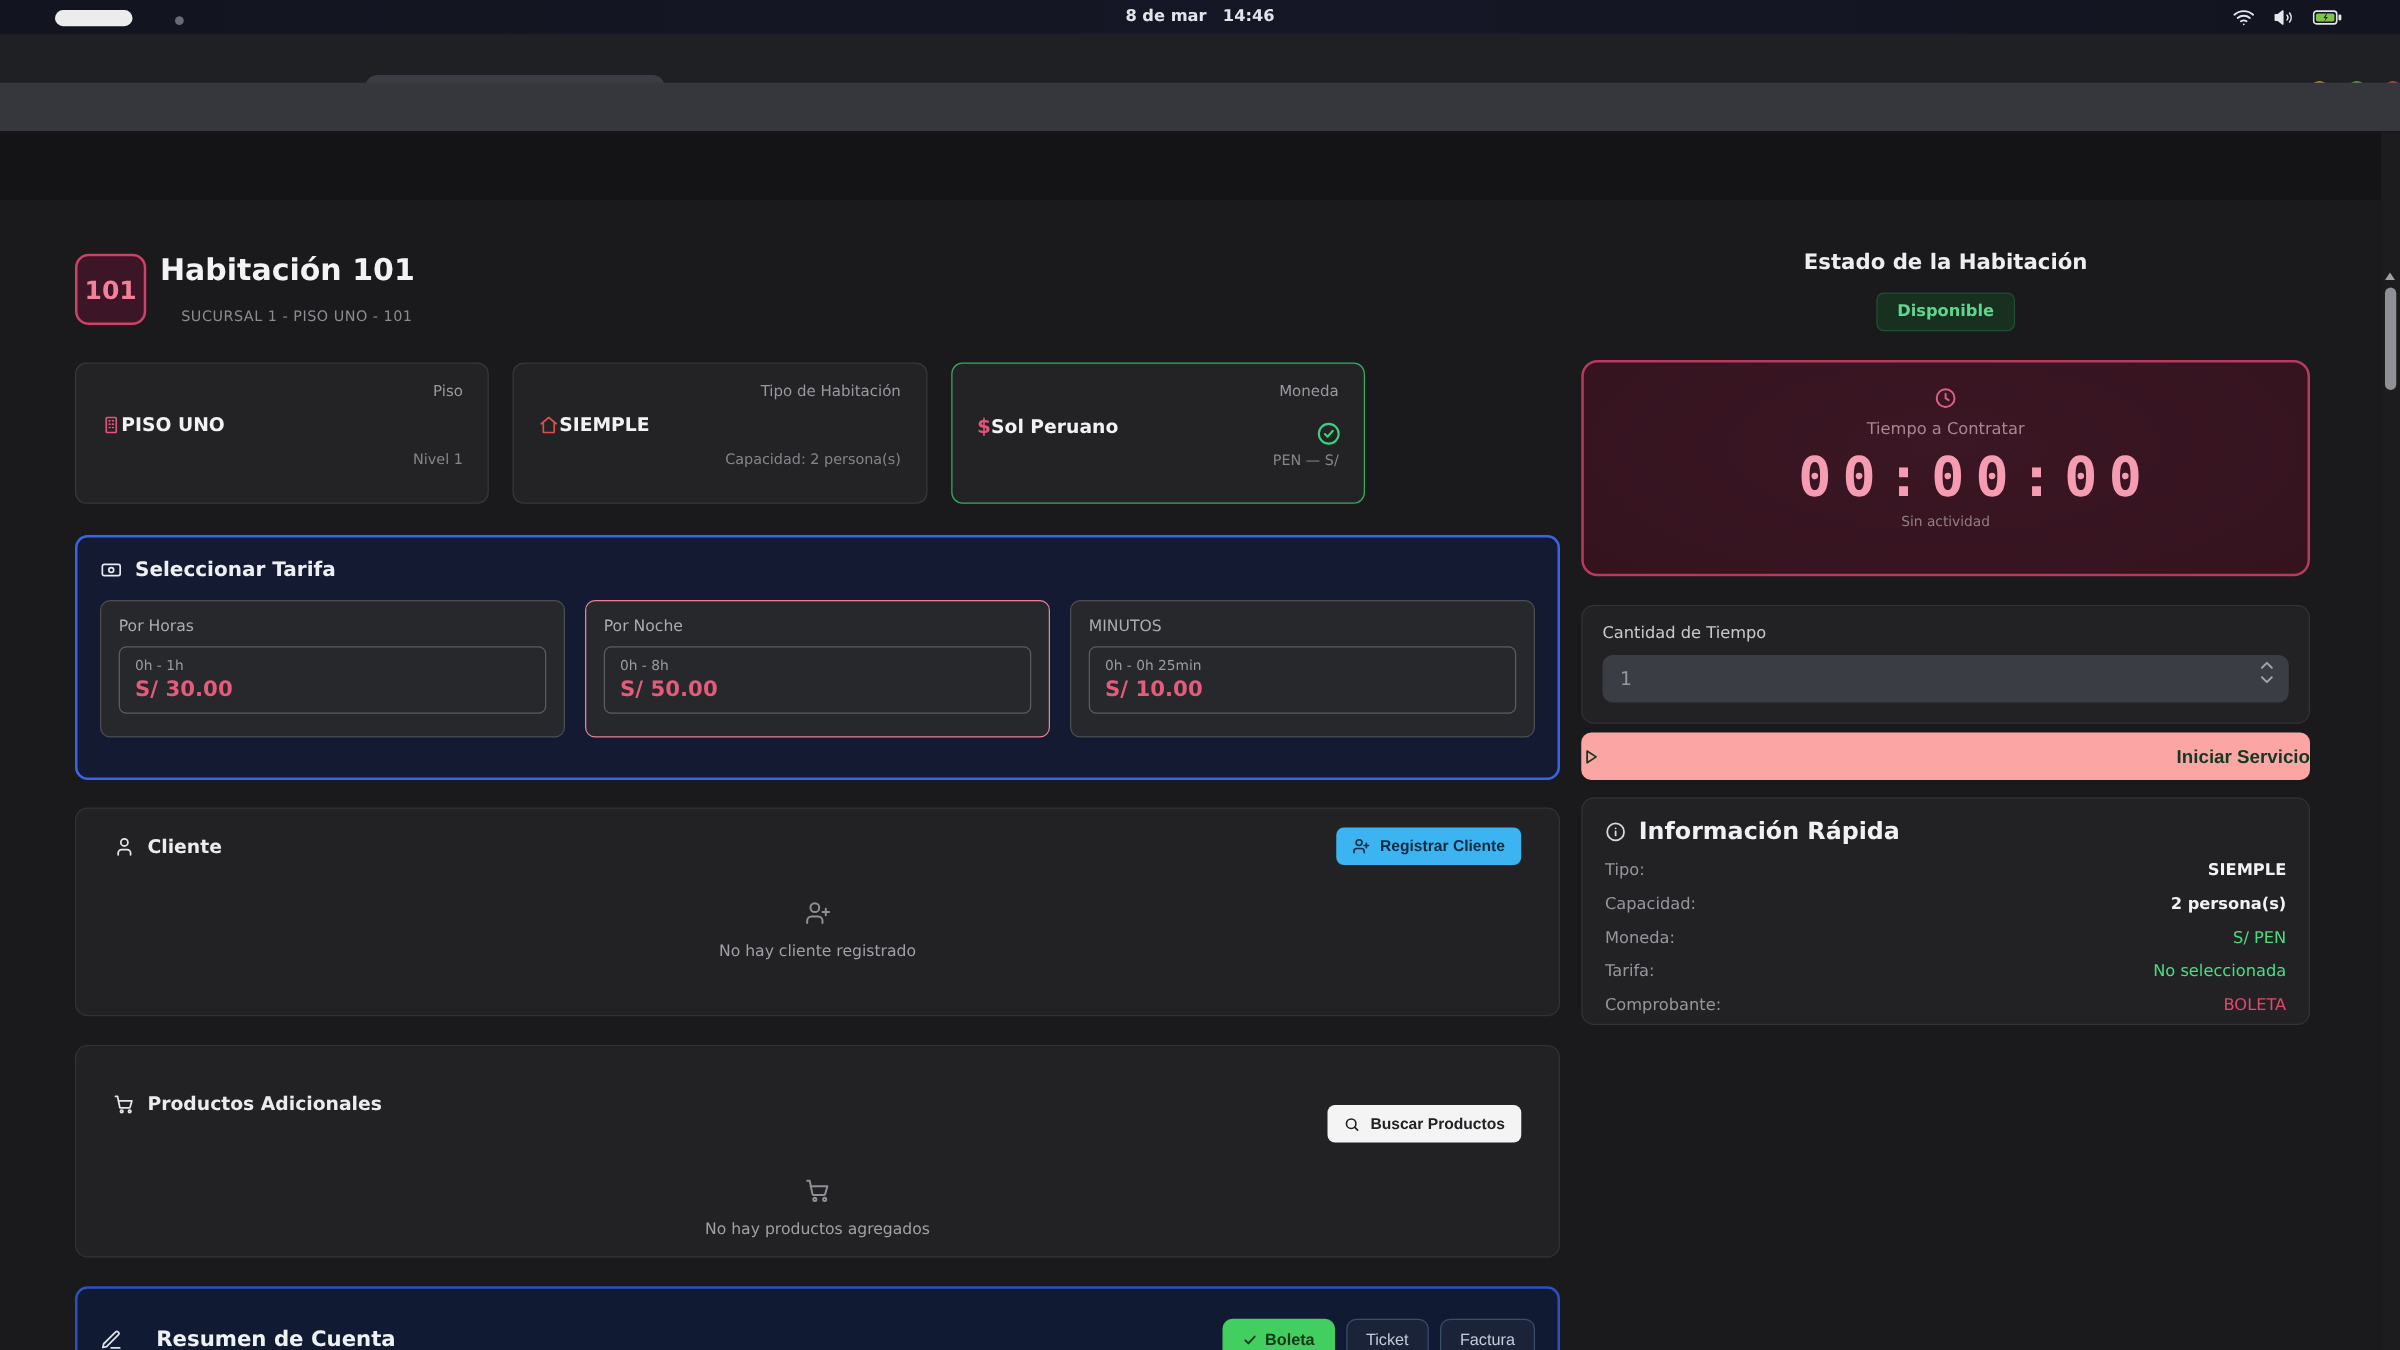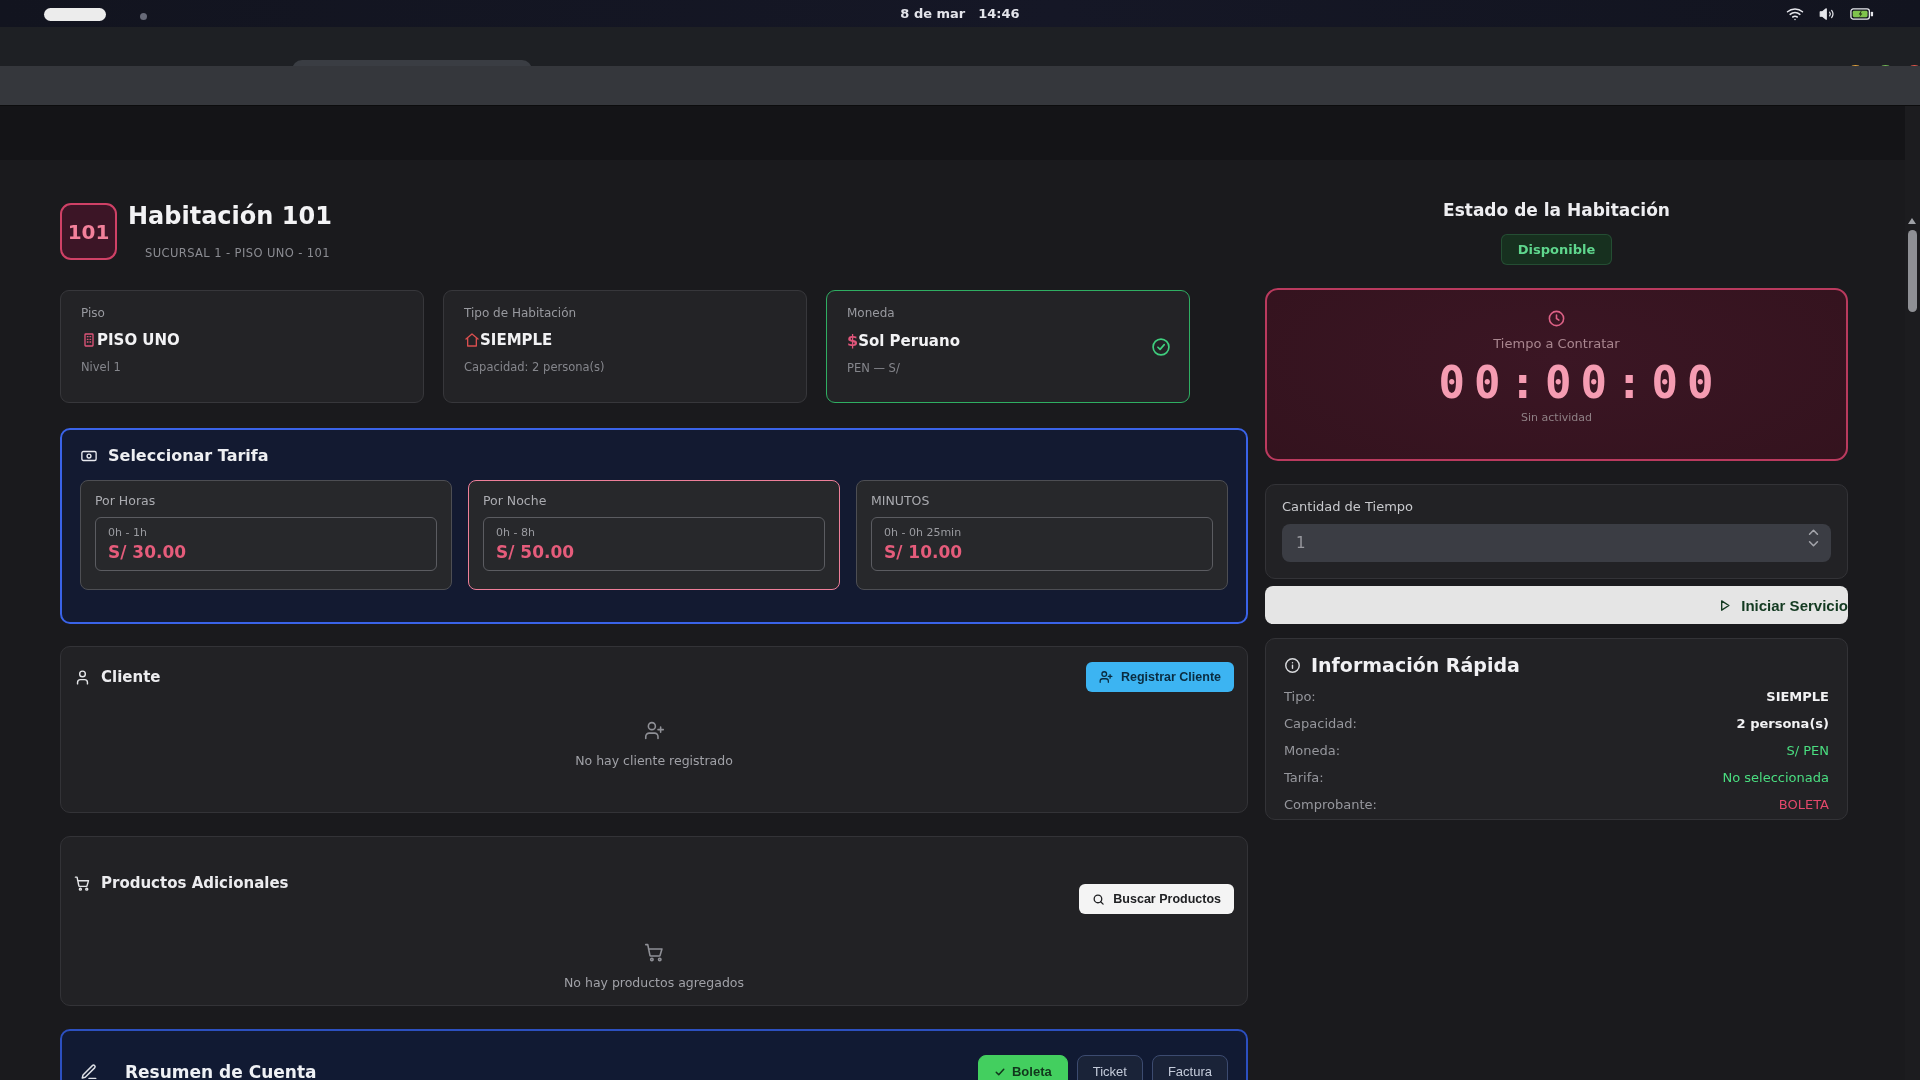--- a/index.html
+++ b/index.html
@@ -71,41 +71,41 @@
   .content { position:absolute; left:0; top:160px; width:1905px; height:920px; background:#1a1a1d; }
 
   .room-badge { position:absolute; left:60px; top:43px; width:57px; height:57px; border-radius:11px; background:#3c1526; border:2px solid #cf4166; color:#f2809a; font-size:20px; font-weight:bold; display:flex; align-items:center; justify-content:center; }
   .room-title { position:absolute; left:128px; top:42px; font-size:24px; font-weight:bold; color:#f3f3f5; }
   .room-sub { position:absolute; left:145px; top:86px; font-size:11.5px; letter-spacing:.4px; color:#8b8c92; }
 
   .estado-wrap { position:absolute; left:1265px; top:40px; width:583px; text-align:center; }
   .estado-title { font-size:17px; font-weight:bold; color:#eeeef1; }
   .estado-badge { display:inline-block; margin-top:14px; padding:7px 16px; border-radius:6px; background:#17301f; border:1px solid rgba(98,216,142,.18); color:#5fd68d; font-size:13px; font-weight:600; }
 
-  .cards-row { position:absolute; left:60px; top:130px; width:1130px; display:flex; gap:19px; }
+  .cards-row { position:absolute; left:60px; top:130px; width:1032px; display:flex; gap:19px;text-align:right; }
   .info-card { flex:1; height:113px; background:#232326; border:1px solid #37373b; border-radius:9px; padding:15px 20px; }
   .info-card.selected { border:1.5px solid #2fae62; }
   .ic-label { font-size:12px; color:#98999f; }
   .ic-valrow { display:flex; align-items:center; gap:0; margin-top:11px; }
   .ic-value { font-size:15px; font-weight:bold; color:#f2f2f4; }
   .ic-sub { font-size:11.5px; color:#85868c; margin-top:11px; }
   .ic-check { position:absolute; right:18px; top:46px; color:#3fce7e; }
   .dollar-glyph { color:#e0557a; font-size:16px; font-weight:bold; }
 
   .tarifa { position:absolute; left:60px; top:268px; width:1188px; height:196px; background:#131a31; border:2px solid #3a63e8; border-radius:10px; padding:16px 18px; }
   .sec-title { display:flex; align-items:center; gap:10px; font-size:16px; font-weight:bold; color:#eeeff2; }
   .tarifa-row { display:flex; gap:16px; margin-top:15px; }
   .t-option { flex:1; height:110px; background:#27282b; border:1px solid #4d4e53; border-radius:8px; padding:12px 14px; }
   .t-option.hl { border:1.5px solid #ee7f99; }
   .t-name { font-size:12.5px; color:#abacb1; }
   .t-box { margin-top:9px; border:1px solid #5b5c61; border-radius:6px; padding:8px 12px; }
   .t-range { font-size:11px; color:#9b9ca1; }
   .t-price { font-size:17px; font-weight:bold; color:#e55c7b; margin-top:3px; }
 
-  .panel { position:absolute; left:60px; width:1188px; background:#222225; border:1px solid #333337; border-radius:10px; padding:15px 13px; }
+  .panel { position:absolute; left:60px; width:1188px; background:#222225; border:1px solid #333337; border-radius:10px; padding:15px 30px; }
   .panel-hdr { display:flex; align-items:center; justify-content:space-between; }
   .panel-title { display:flex; align-items:center; gap:10px; font-size:15px; font-weight:bold; color:#ececef; }
   .cliente { top:486px; height:167px; }
   .productos { top:676px; height:170px; }
   .empty { display:flex; flex-direction:column; align-items:center; gap:12px; margin-top:28px; color:#8f9096; }
   .empty-text { font-size:12.5px; color:#a0a1a7; }
   .btn-registrar { display:flex; align-items:center; gap:8px; background:#3cb4f2; color:#0a2c40; font-size:12.5px; font-weight:600; border:none; border-radius:6px; padding:8px 13px; }
   .btn-buscar { display:flex; align-items:center; gap:8px; background:#f4f4f4; color:#202124; font-size:12.5px; font-weight:600; border:none; border-radius:6px; padding:8px 13px;margin-top:32px; }
 
   .resumen { position:absolute; left:60px; top:869px; width:1188px; height:130px; background:#111a33; border:2px solid #2c50c0; border-radius:10px; padding:16px 18px; }
@@ -120,21 +120,21 @@
   .timer-label { margin-top:8px; font-size:13px; color:#a9868f; }
   .timer-value { margin-top:6px; font-family:"DejaVu Sans Mono","Liberation Mono",monospace; font-size:44px; font-weight:bold; letter-spacing:9px; color:#f59cb2;padding-left:48px; }
   .timer-sub { margin-top:3px; font-size:11px; color:#8f8085; }
 
   .qty-card { position:absolute; left:1265px; top:324px; width:583px; height:95px; background:#222225; border:1px solid #333337; border-radius:10px; padding:14px 16px; }
   .qty-label { font-size:13px; color:#c8c9cd; }
   .qty-wrap { position:relative; margin-top:10px; }
   .qty-input { width:100%; height:38px; background:#3b3d44; border:none; border-radius:8px; color:#97989e; font-size:15px; padding:0 14px; font-family:inherit; }
   .qty-spin { position:absolute; right:12px; top:5px; display:flex; flex-direction:column; gap:4px; color:#a3a4aa; }
 
-  .btn-start { position:absolute; left:1265px; top:426px; width:583px; height:38px; background:#e5e5e5; border:none; border-radius:8px; display:flex; align-items:center; justify-content:flex-end; gap:9px; color:#133a21; font-size:15px; font-weight:600; }
+  .btn-start { position:absolute; left:1265px; top:426px; width:583px; height:38px; background:#fca5a5; border:none; border-radius:8px; display:flex; align-items:center; justify-content:space-between; gap:9px; color:#133a21; font-size:15px; font-weight:600; }
 
   .quick { position:absolute; left:1265px; top:478px; width:583px; height:182px; background:#222225; border:1px solid #333337; border-radius:10px; padding:15px 18px; }
   .quick-title { display:flex; align-items:center; gap:10px; font-size:19px; font-weight:bold; color:#f1f1f4; }
   .q-rows { margin-top:13px; display:flex; flex-direction:column; gap:12px; }
   .q-row { display:flex; justify-content:space-between; font-size:13px; }
   .q-label { color:#96979d; }
   .q-val { font-weight:bold; color:#f2f2f4; }
   .q-val.green { color:#4ade80; font-weight:normal; }
   .q-val.pink { color:#e4486b; font-weight:normal; }
 </style>

